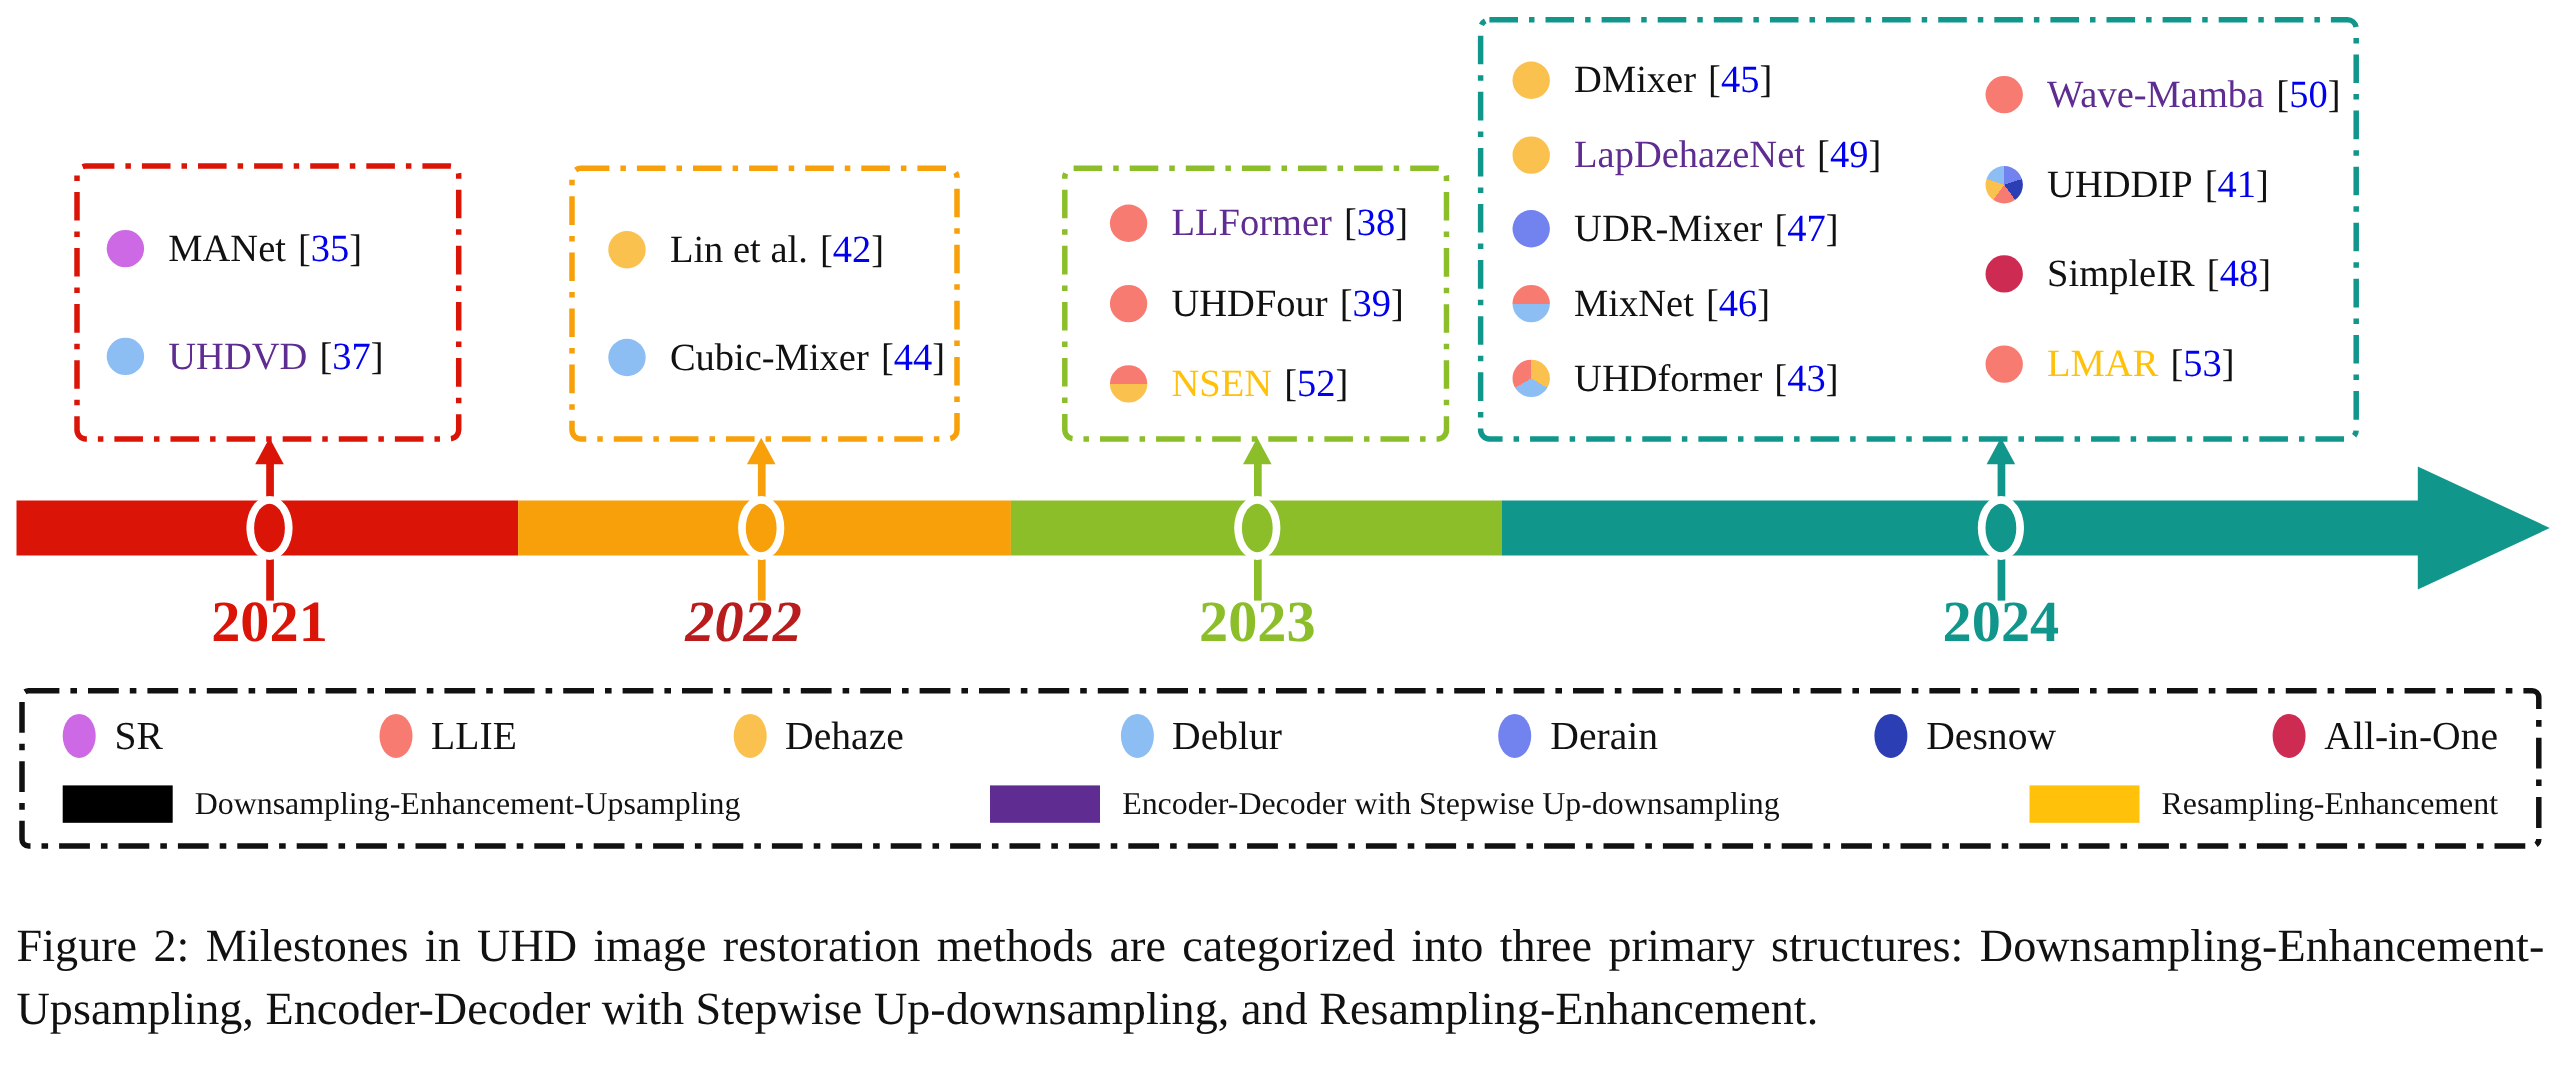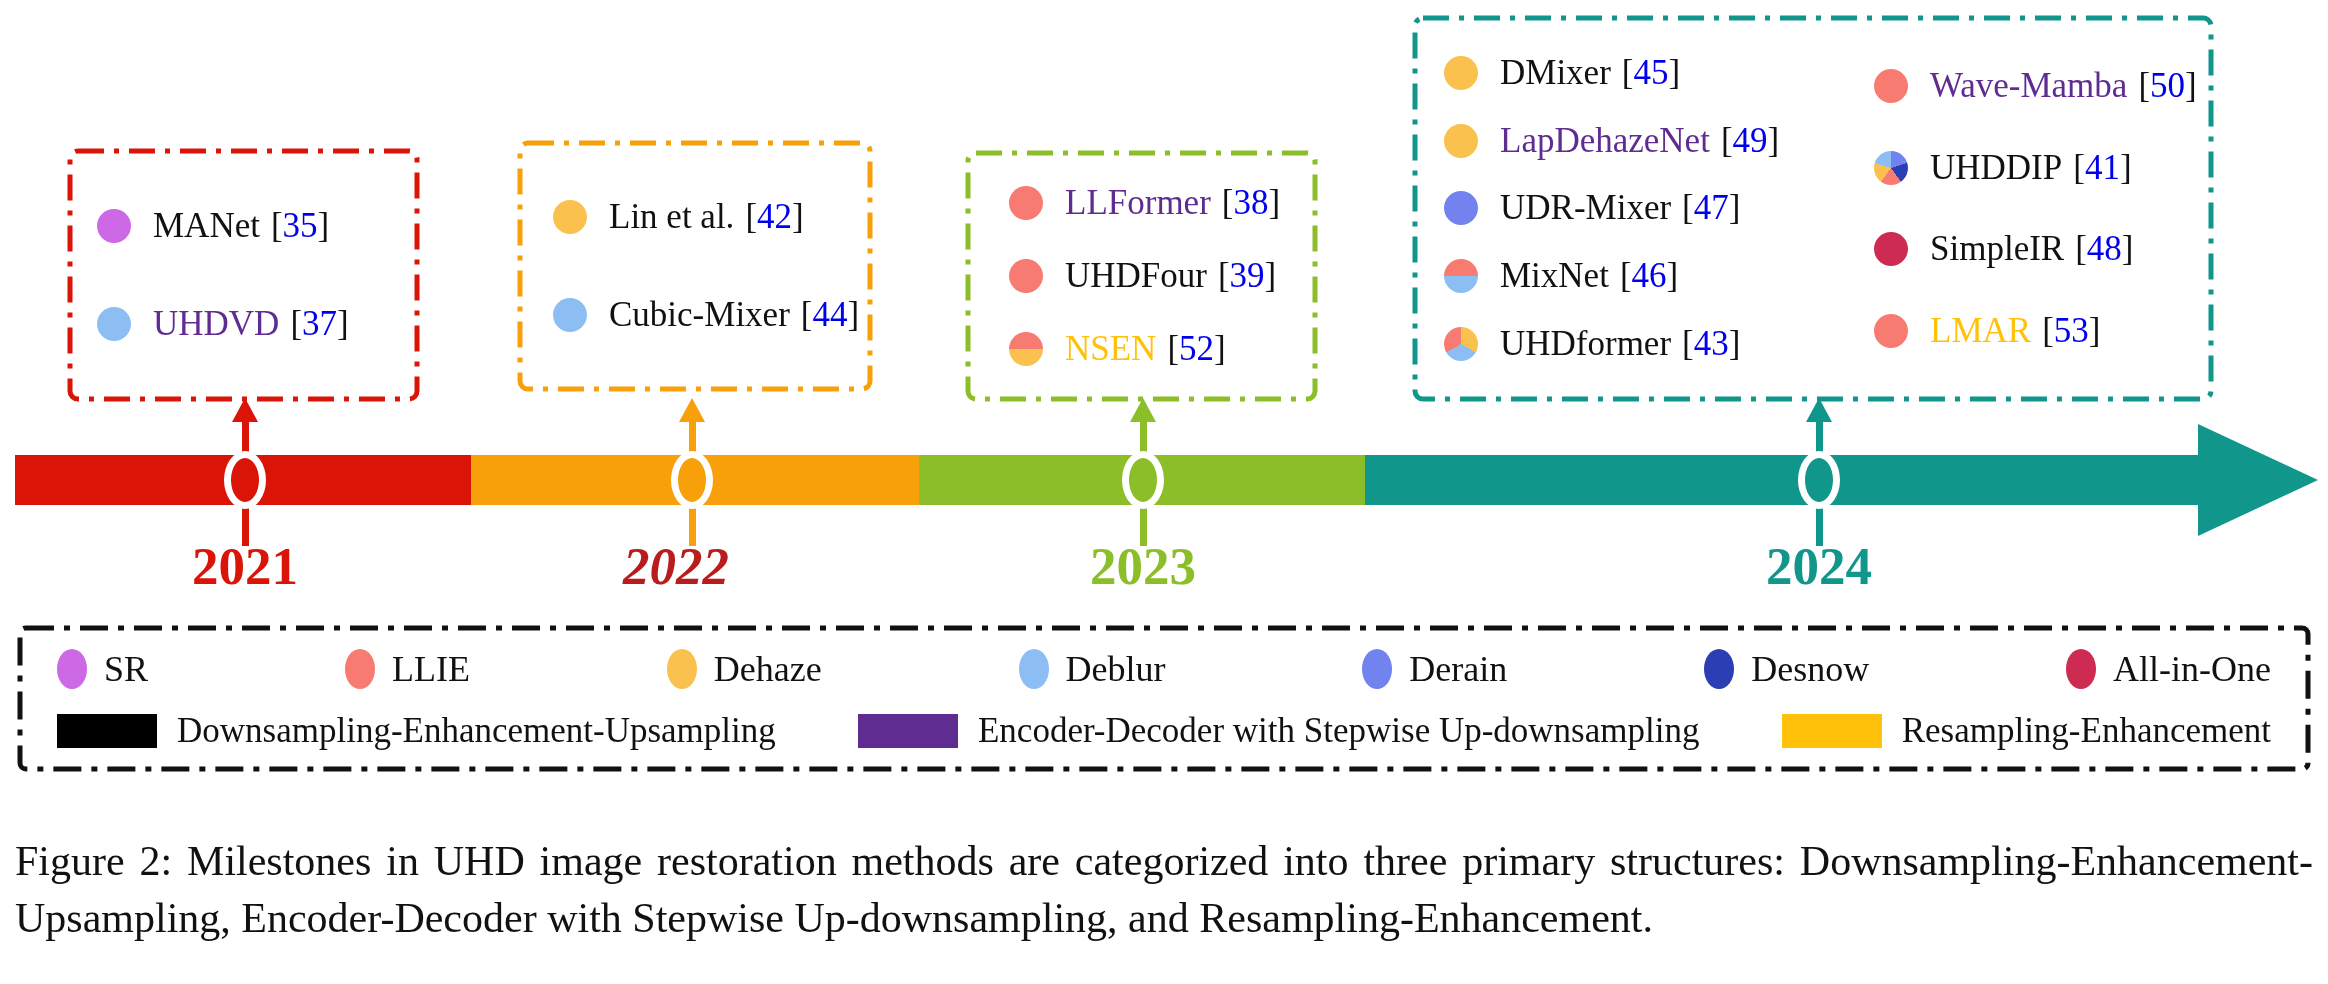--- a/index.html
+++ b/index.html
@@ -58,21 +58,21 @@
   
   .legend{position:absolute;left:17px;top:625px;width:2294px;height:147px;}
   .lrow{position:absolute;left:40px;right:40px;display:flex;align-items:center;justify-content:space-between;}
   .lrow1{top:14px;height:60px;}
   .lrow2{top:76px;height:60px;}
   .litem{display:flex;align-items:center;}
   .edot{width:30px;height:40px;border-radius:50%;margin-right:17px;flex:0 0 auto;}
   .llabel{font-size:36px;color:#111;white-space:nowrap;}
   .sq{width:100px;height:34px;margin-right:20px;flex:0 0 auto;}
   .sq-k{background:#000;} .sq-p{background:#5F2C91;} .sq-g{background:#FFC10A;}
-  .slabel{font-size:35px;color:#111;white-space:nowrap;}
+  .slabel{font-size:29px;color:#111;white-space:nowrap;}
 
   
   .caption{position:absolute;left:15px;top:833px;width:2298px;font-size:42px;line-height:1.36;
            text-align:justify;text-align-last:left;color:#111;}
 </style>
 </head>
 <body>
 
 <div class="stage">
 
@@ -87,21 +87,21 @@
         <span class="cite"><span>[</span><span class="cnum">35</span><span>]</span></span>
       </div>
       <div class="mrow">
         <span class="dot c-deblur"></span>
         <span class="mname t-p">UHDVD</span>
         <span class="cite"><span>[</span><span class="cnum">37</span><span>]</span></span>
       </div>
     </div>
   </div>
 
-  <div class="ybox" style="left:517px;top:140px;width:356px;height:252px;">
+  <div class="ybox" style="left:517px;top:150px;width:356px;height:252px;">
     <svg class="bframe" width="356" height="252">
       <rect x="3" y="3" width="350" height="246" rx="8" fill="none" stroke="#F7A009" stroke-width="5" stroke-dasharray="26 10 5 10"></rect>
     </svg>
     <div class="items" style="padding-left:36px;">
       <div class="mrow">
         <span class="dot c-dehaze"></span>
         <span class="mname t-k">Lin et al.</span>
         <span class="cite"><span>[</span><span class="cnum">42</span><span>]</span></span>
       </div>
       <div class="mrow">
@@ -128,21 +128,21 @@
         <span class="cite"><span>[</span><span class="cnum">39</span><span>]</span></span>
       </div>
       <div class="mrow">
         <span class="dot c-llie-dehaze"></span>
         <span class="mname t-g">NSEN</span>
         <span class="cite"><span>[</span><span class="cnum">52</span><span>]</span></span>
       </div>
     </div>
   </div>
 
-  <div class="ybox" style="left:1412px;top:15px;width:802px;height:387px;">
+  <div class="ybox" style="left:1343px;top:15px;width:802px;height:387px;">
     <svg class="bframe" width="802" height="387">
       <rect x="3" y="3" width="796" height="381" rx="8" fill="none" stroke="#11968C" stroke-width="5" stroke-dasharray="26 10 5 10"></rect>
     </svg>
     <div class="col col-l">
       <div class="mrow">
         <span class="dot c-dehaze"></span>
         <span class="mname t-k">DMixer</span>
         <span class="cite"><span>[</span><span class="cnum">45</span><span>]</span></span>
       </div>
       <div class="mrow">

